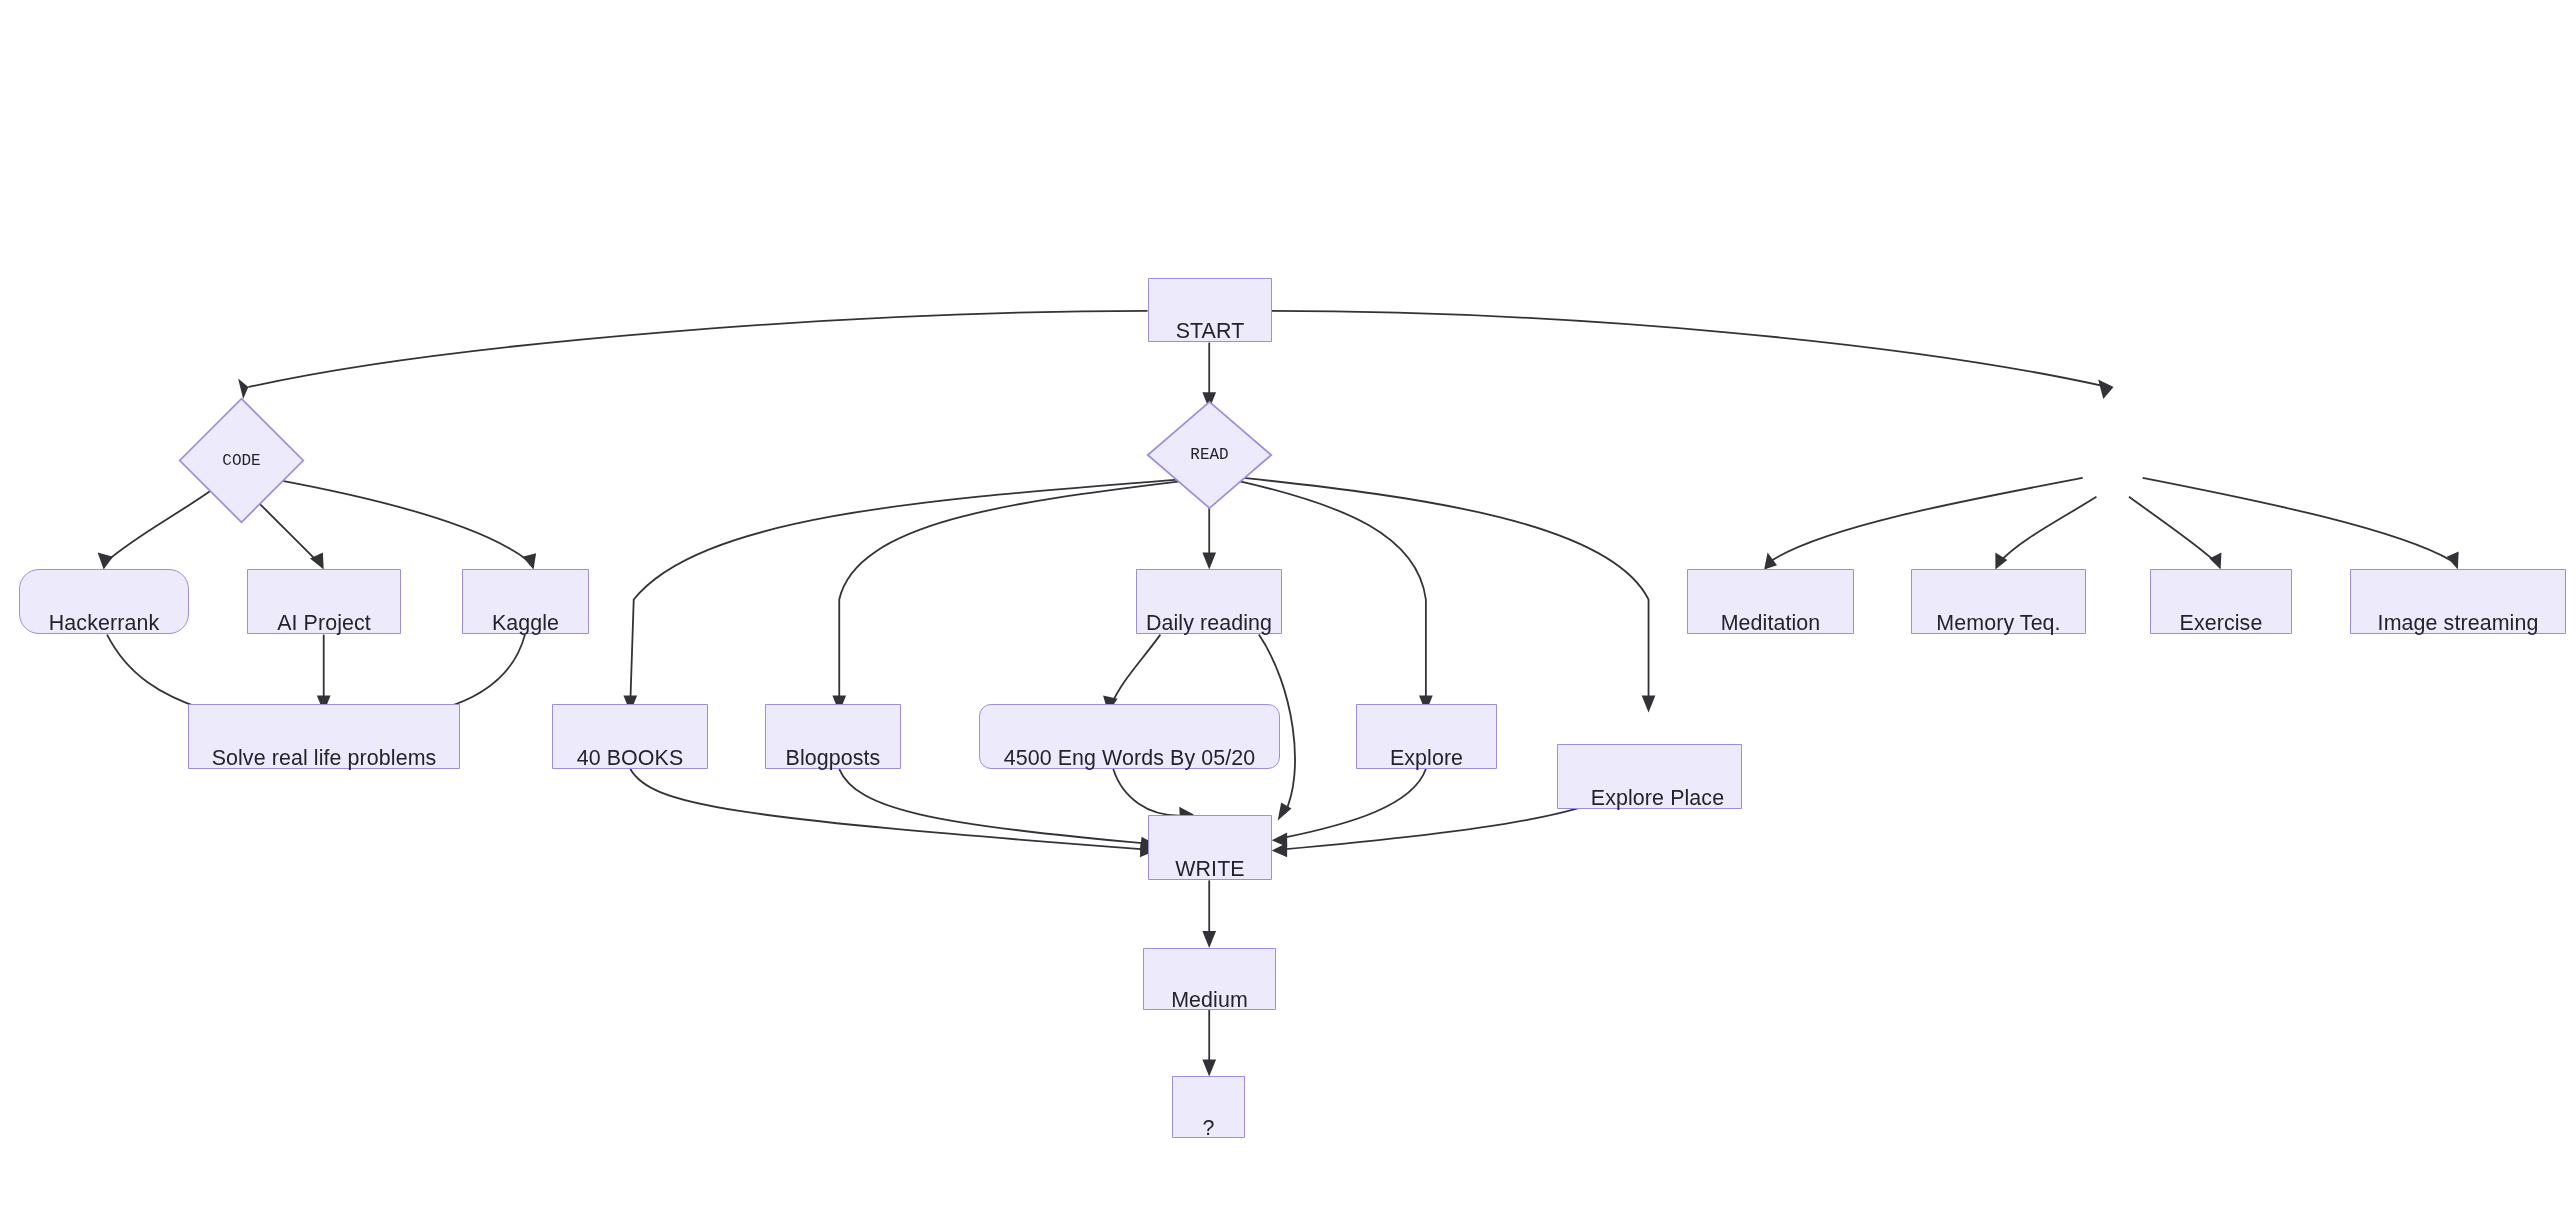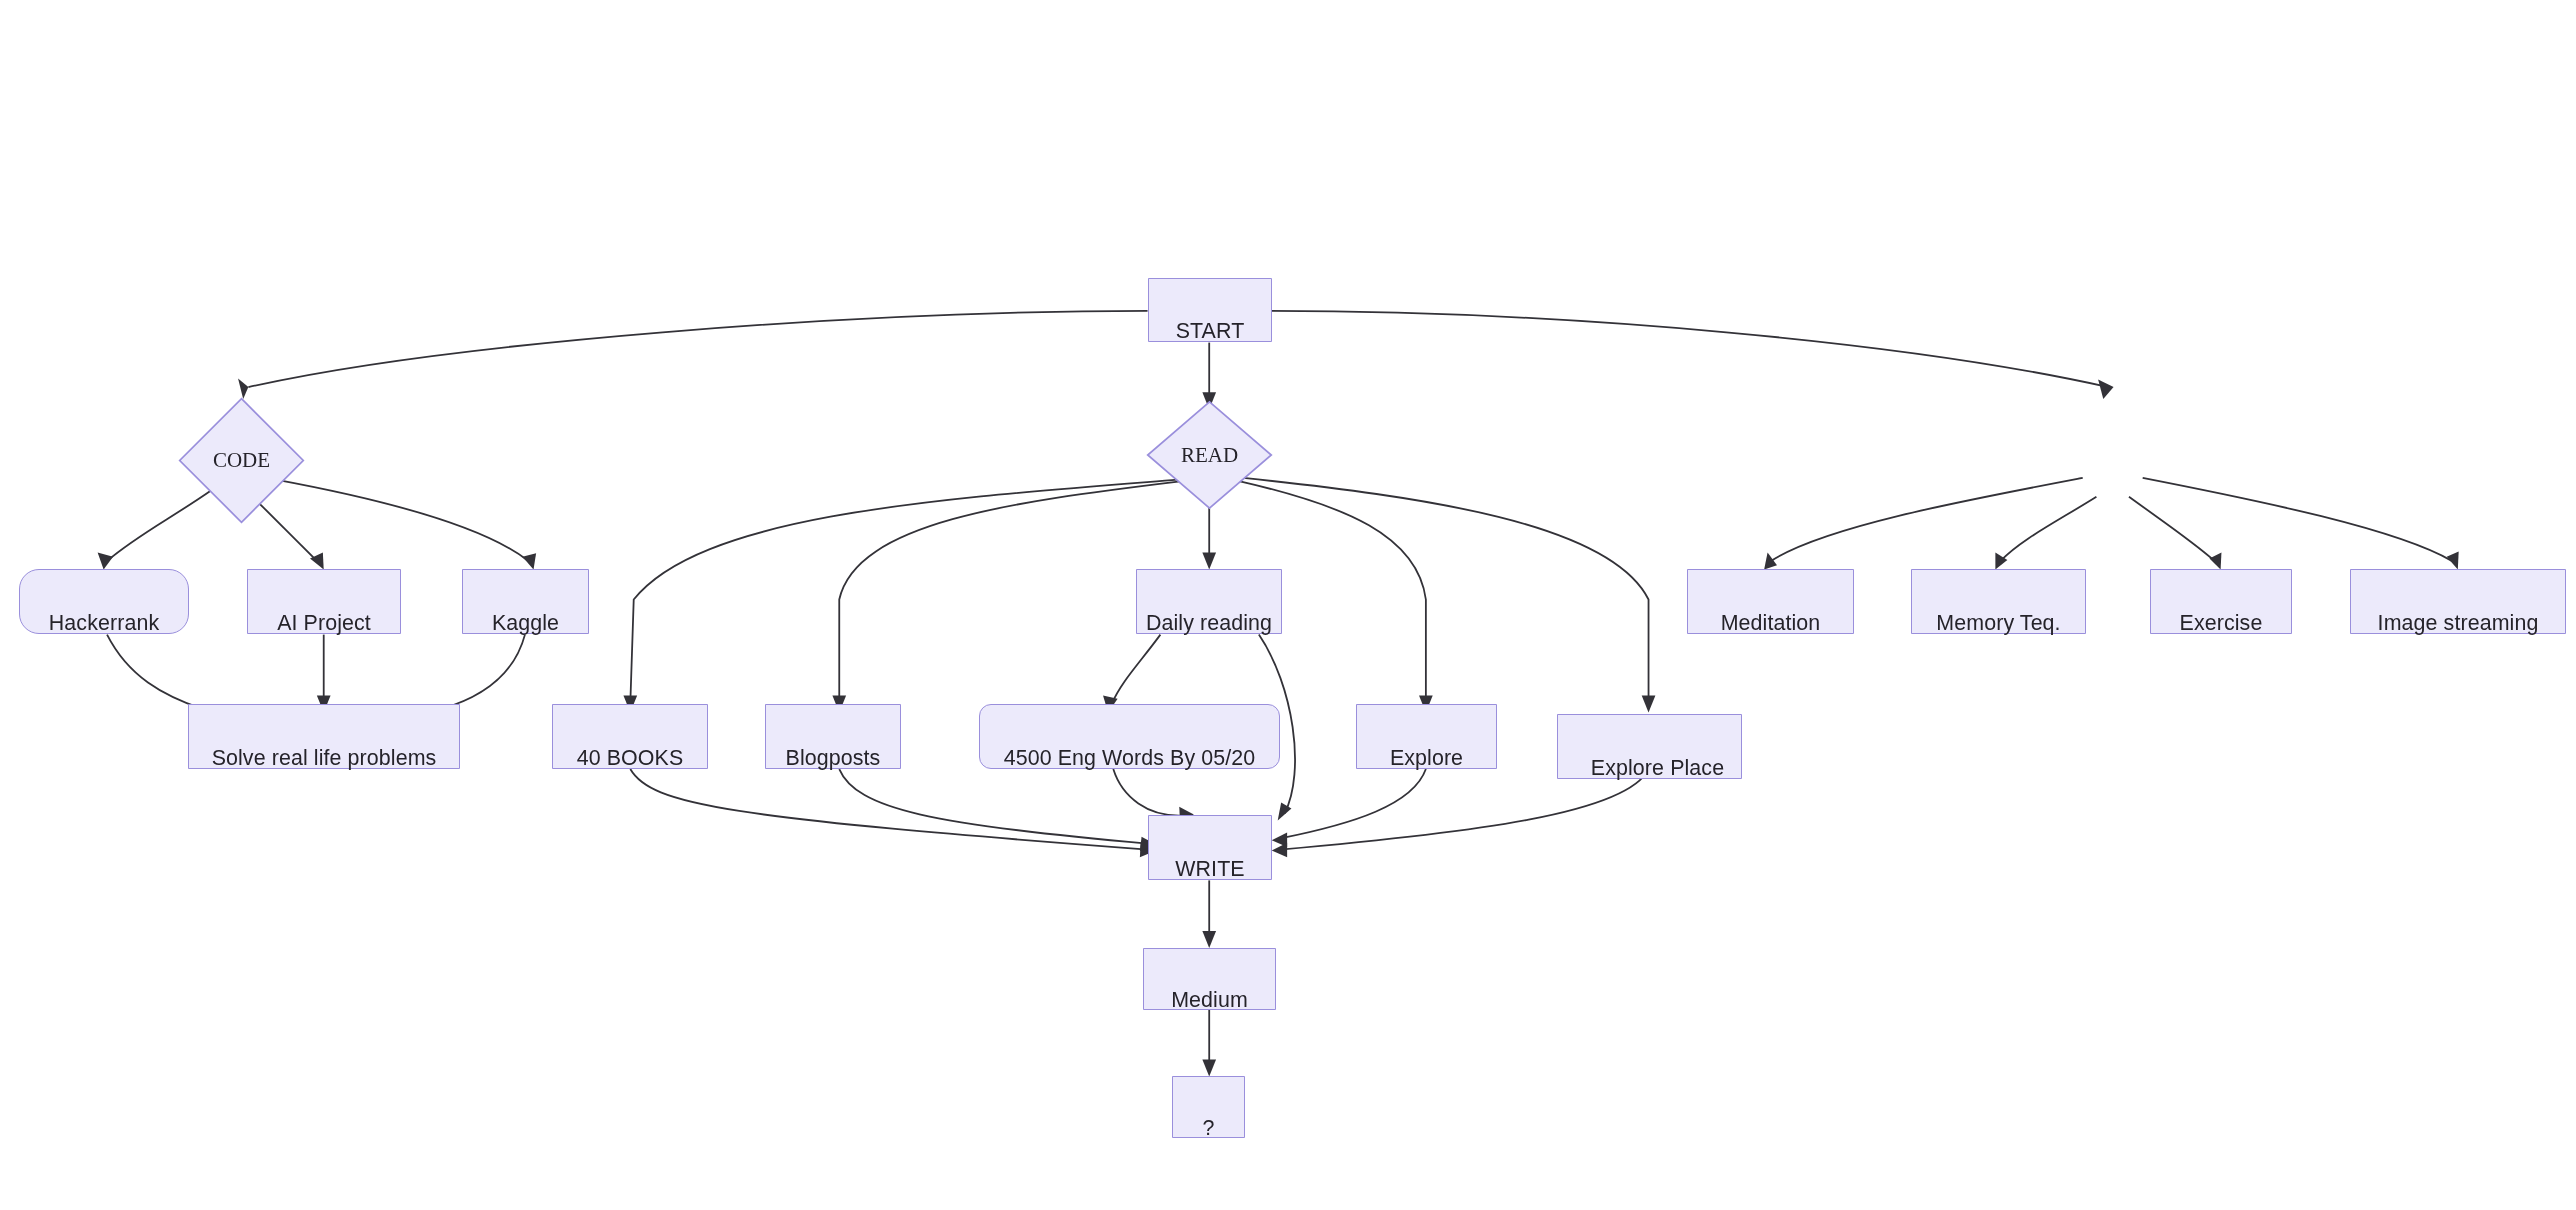--- a/index.html
+++ b/index.html
@@ -61,22 +61,22 @@
   .diamond-shape {
     position: absolute;
     left: 0;
     top: 0;
     width: 100%;
     height: 100%;
   }
   .diamond-label {
     position: relative;
     z-index: 2;
-    font-family: Liberation Serif, serif;
-    font-size: 21px;
+    font-family: Liberation Mono, monospace;
+    font-size: 16px;
     color: #25232A;
     white-space: nowrap;
     line-height: 1;
   }
   .edge-path {
     fill: none;
     stroke: #333238;
     stroke-width: 2.1px;
   }
   .arrow-head {
@@ -223,21 +223,21 @@
     </div>
 
     <div class="node node-rect" style="left:979px; top:704px; width:301px; height:65px;border-radius:12px;">
       <span class="node-label">4500 Eng Words By 05/20</span>
     </div>
 
     <div class="node node-rect" style="left:1356px; top:704px; width:141px; height:65px;">
       <span class="node-label">Explore</span>
     </div>
 
-    <div class="node node-rect" style="left:1557px; top:714px; width:185px; height:65px;padding-left:16px;">
+    <div class="node node-rect" style="left:1557px; top:744px; width:185px; height:65px;padding-left:16px;">
       <span class="node-label">Explore Place</span>
     </div>
 
     <div class="node node-rect" style="left:1687px; top:569px; width:167px; height:65px;">
       <span class="node-label">Meditation</span>
     </div>
 
     <div class="node node-rect" style="left:1911px; top:569px; width:175px; height:65px;">
       <span class="node-label">Memory Teq.</span>
     </div>

